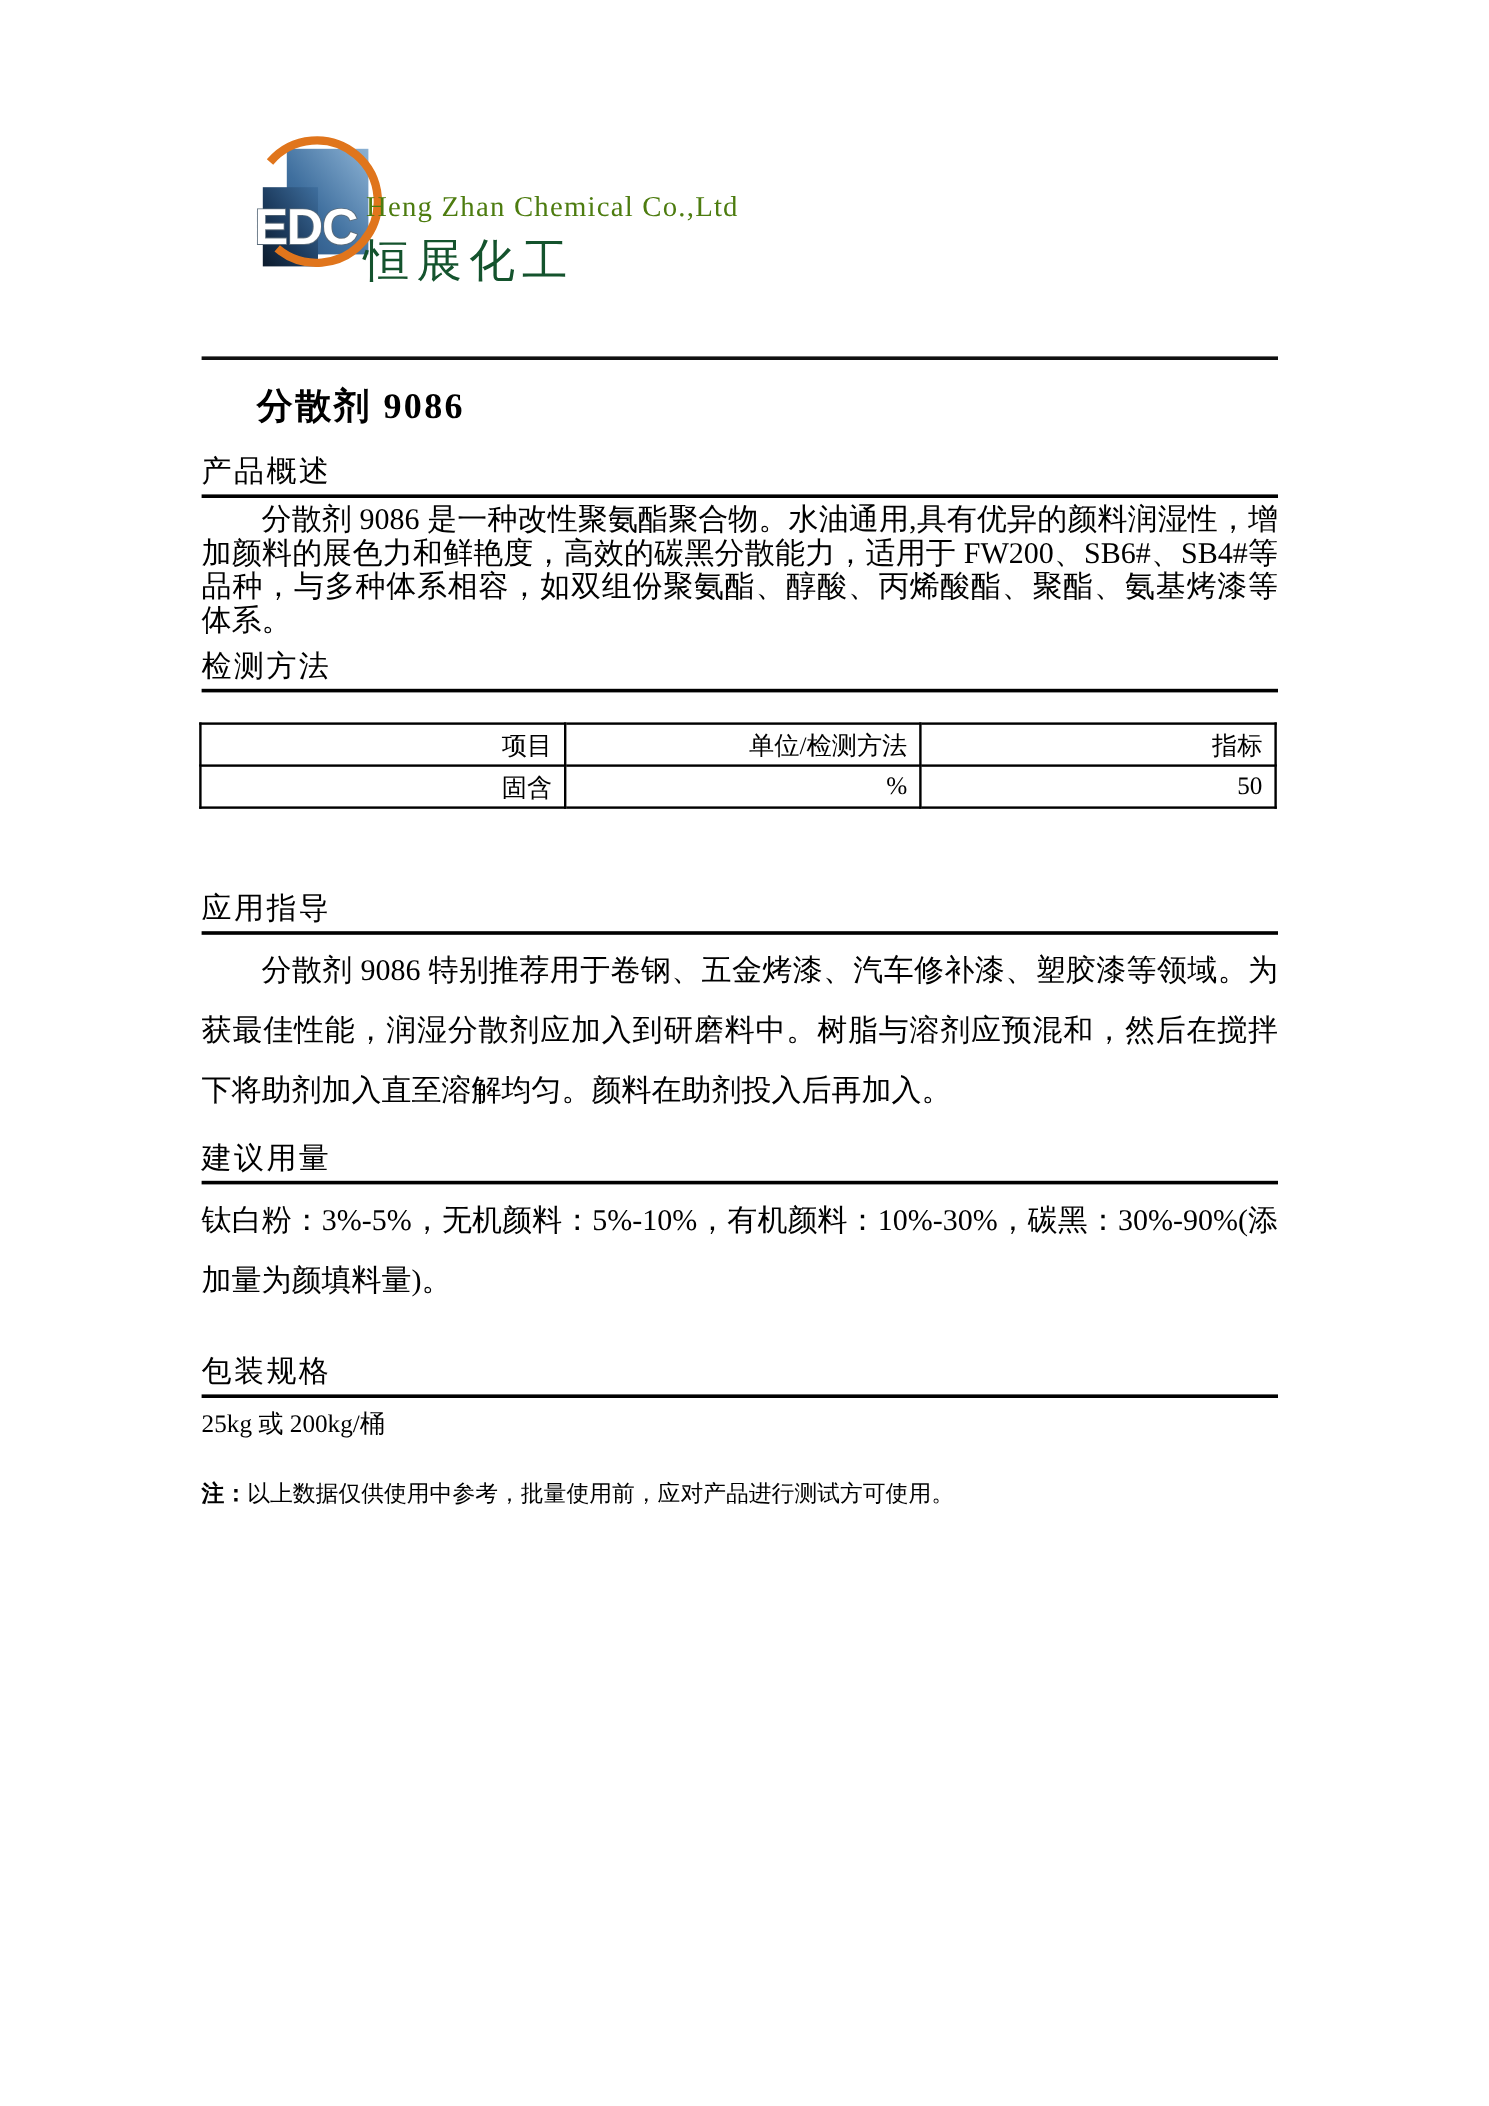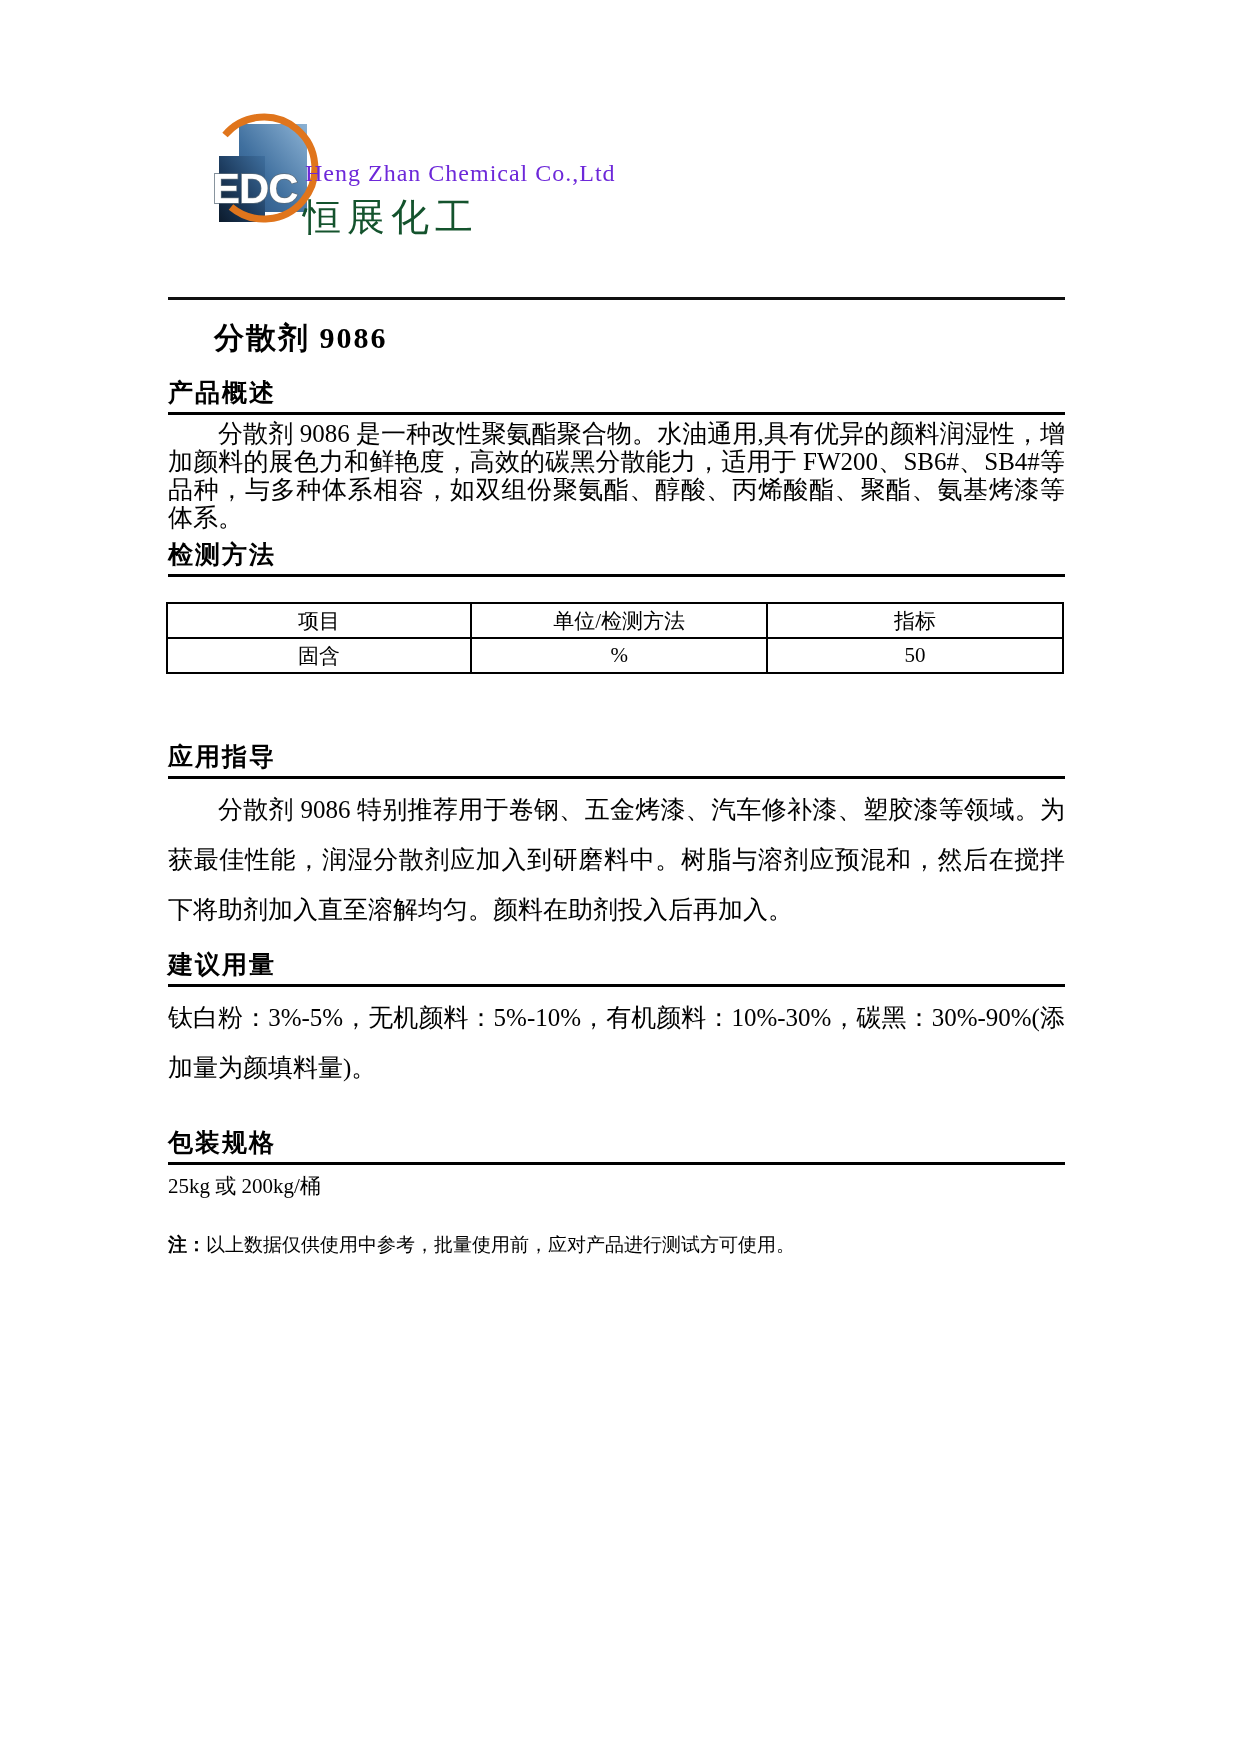--- a/index.html
+++ b/index.html
@@ -13,21 +13,21 @@
     position: relative;
     font-family: "Liberation Serif", "DejaVu Serif", serif;
     color: #000000;
   }
   .abs { position: absolute; }
 
   .company-en {
     left: 305px; top: 160px;
     font-size: 24px;
     letter-spacing: 1px;
-    color: #6d28d9;
+    color: #4d7c0f;
   }
   .company-cn {
     left: 303px; top: 192px;
     font-size: 38px;
     letter-spacing: 6px;
     color: #14532d;
   }
   .header-rule {
     left: 168px; top: 297px;
     width: 897px; height: 3px;
@@ -38,21 +38,21 @@
     font-size: 30px;
     font-weight: bold;
     letter-spacing: 2px;
   }
   .section {
     left: 168px;
     width: 897px;
   }
   .section-heading {
     font-size: 25px;
-    font-weight: bold;
+    font-weight: normal;
     letter-spacing: 2px;
     border-bottom: 3px solid #000;
     padding-bottom: 3px;
     width: 100%;
   }
   .body-text {
     font-size: 25px;
     text-align: justify;
   }
   .indent2 { text-indent: 2em; }
@@ -66,21 +66,21 @@
     border-collapse: collapse;
     table-layout: fixed;
   }
   table.phys td {
     border: 2px solid #000;
     height: 31px;
     font-size: 21px;
     padding: 1px 10px;
     vertical-align: middle;
     font-weight: normal;
-    text-align: center;
+    text-align: right;
   }
   .col1 { width: 34%; }
   .col2 { width: 33%; }
   .col3 { width: 33%; }
 
   .packaging-body {
     font-size: 21px;
     margin-top: 7px;
   }
   .note-line {

